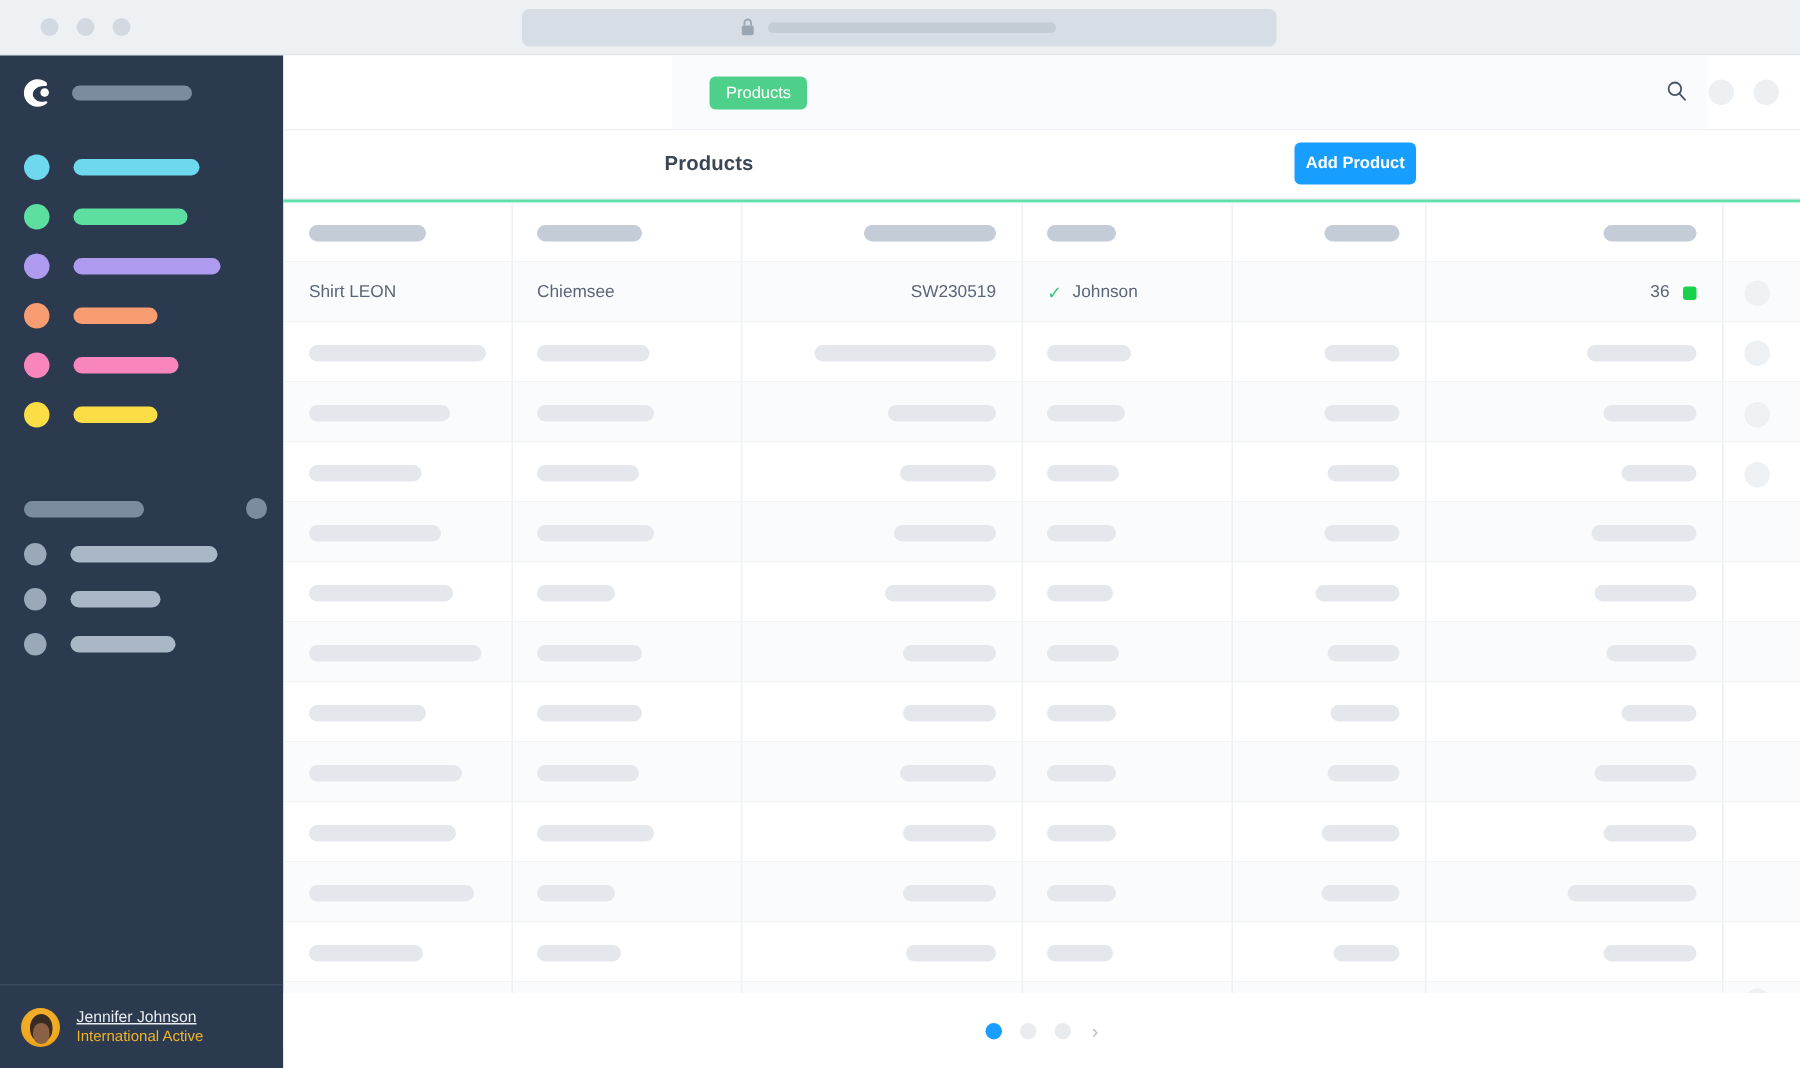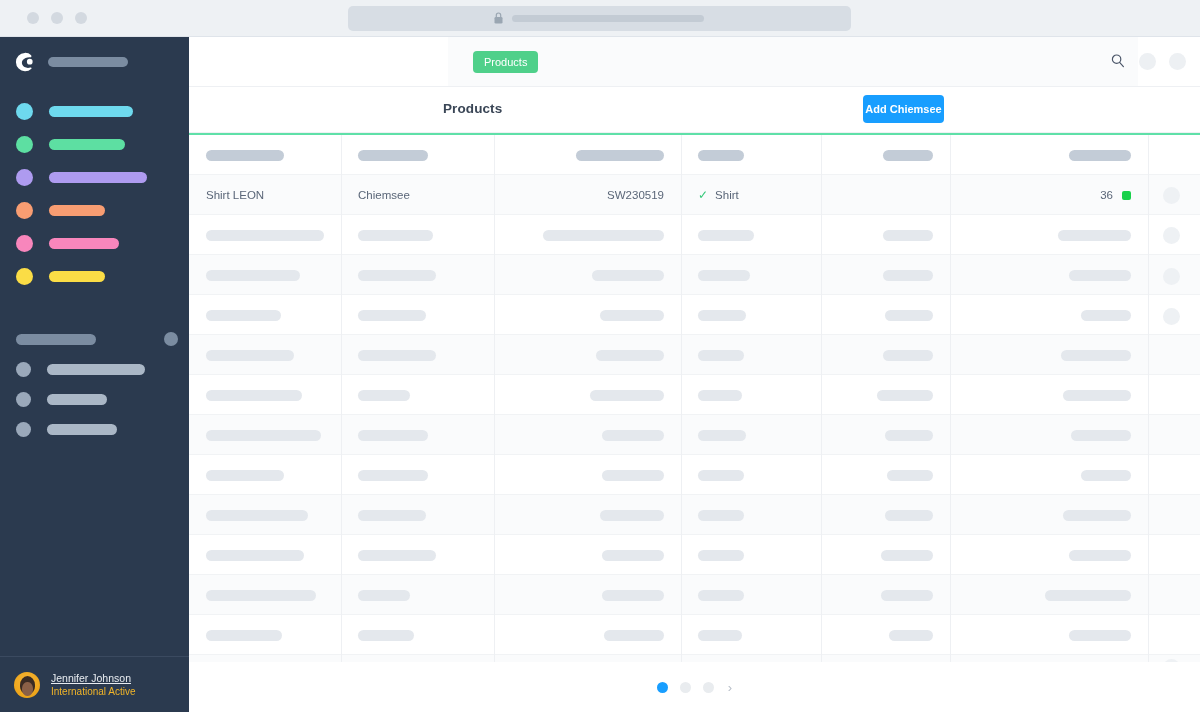--- a/index.html
+++ b/index.html
@@ -256,21 +256,21 @@
           <circle cx="6.6" cy="6.2" r="4.2" fill="none" stroke="#4a5568" stroke-width="1.2"></circle>
           <line x1="9.6" y1="9.4" x2="13.4" y2="13.6" stroke="#4a5568" stroke-width="1.2" stroke-linecap="round"></line>
         </svg>
       </div>
       <span class="avatar-slot a1"></span>
       <span class="avatar-slot a2"></span>
     </div>
 
     <div class="pagehead">
       <div class="page-title">Products</div>
-      <button class="add-btn">Add Chiemsee</button>
+      <button class="add-btn">Add Product</button>
     </div>
 
     <div class="accent-line"></div>
 
     <div class="table-wrap" id="table-wrap">
         <div class="trow even">
           <div class="cell" style="left:17px;width:118px;justify-content:flex-start;">
             <span class="skel dark" style="width:78px"></span>
           </div>
           <div class="cell" style="left:169px;width:119px;justify-content:flex-start;">
@@ -294,21 +294,21 @@
             <span class="celltext">Shirt LEON</span>
           </div>
           <div class="cell" style="left:169px;width:119px;justify-content:flex-start;">
             <span class="celltext">Chiemsee</span>
           </div>
           <div class="cell" style="left:322px;width:153px;justify-content:flex-end;text-align:right;">
             <span class="celltext">SW230519</span>
           </div>
           <div class="cell" style="left:509px;width:106px;justify-content:flex-start;">
             <span class="check">✓</span>
-            <span class="celltext">Shirt</span>
+            <span class="celltext">Johnson</span>
           </div>
           <div class="cell" style="left:778px;width:164px;justify-content:flex-end;">
             <span class="celltext">36</span>
             <span class="stock-chip" style="background:#19d14b"></span>
           </div>
         </div>
         <div class="trow even">
           <div class="cell" style="left:17px;width:118px;justify-content:flex-start;">
             <span class="skel" style="width:140px"></span>
           </div>

